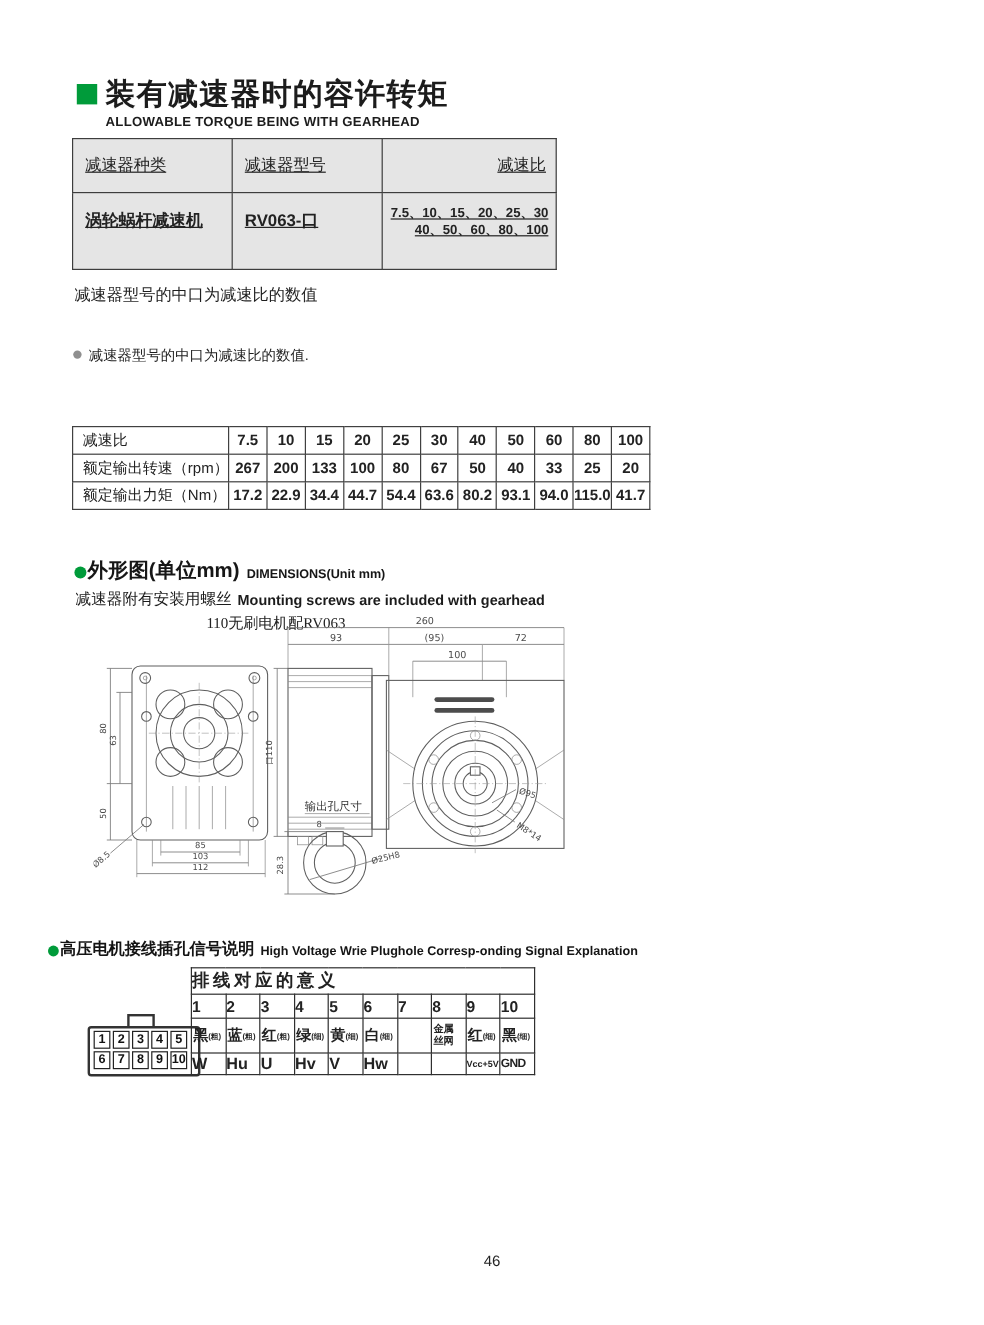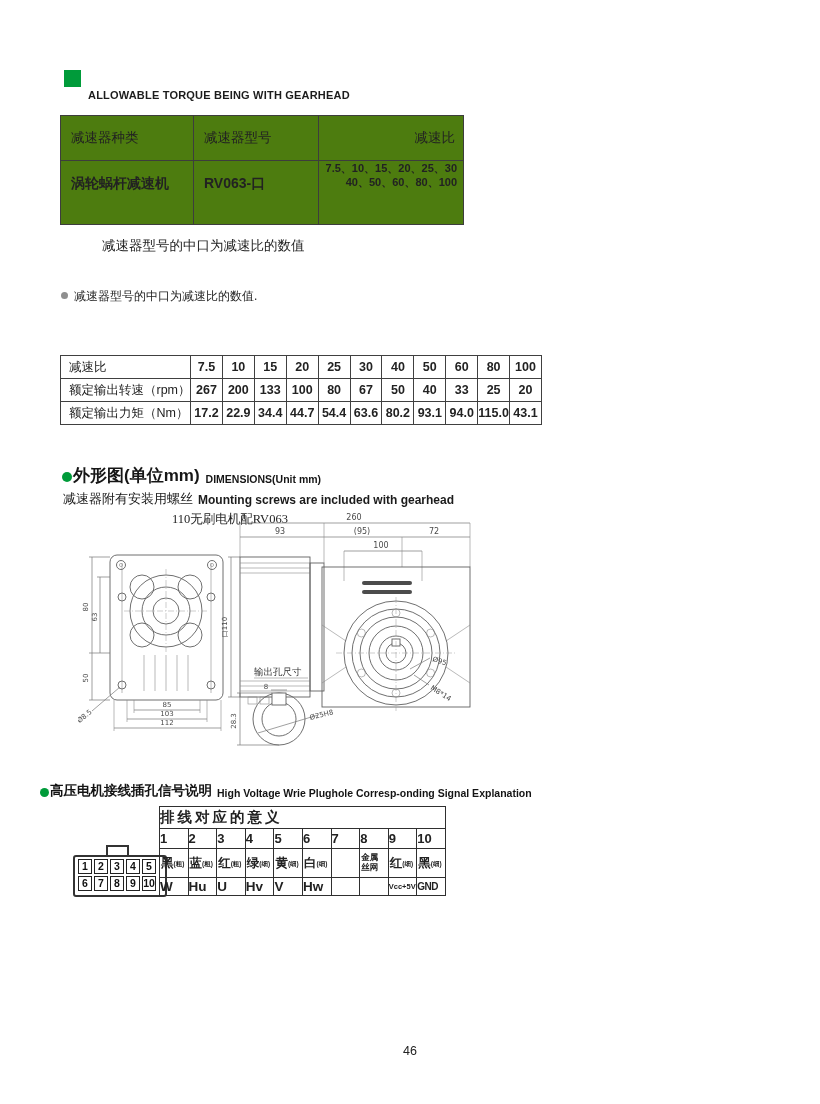--- a/index.html
+++ b/index.html
@@ -9,29 +9,29 @@
   
   .title-block { position:absolute; left:64px; top:64px; }
   .title-row { display:flex; align-items:flex-start; }
   .green-sq { width:17px; height:17px; background:var(--green,#009b3a); margin:6px 7px 0 0; flex:0 0 auto; }
   .title-zh { font-size:25px; font-weight:bold; letter-spacing:1px; color:#1c1c1c; line-height:30px; }
   .title-en { font-size:11px; font-weight:bold; color:#1c1c1c; margin:2px 0 0 24px; letter-spacing:0.2px; }
 
   
   table { border-collapse:collapse; }
   .gearhead-table { position:absolute; left:60px; top:115px; width:403px; table-layout:fixed; }
-  .gearhead-table td, .gearhead-table th { border:1.5px solid #3d3d3d; background:#4d7c0f; }
+  .gearhead-table td, .gearhead-table th { border:1.5px solid #3d3d3d; background:#e5e5e5;text-decoration:underline; }
   .gearhead-table col.c1{width:133px;} .gearhead-table col.c2{width:125px;} .gearhead-table col.c3{width:145px;}
   .gh-head th { height:45px; font-size:13.5px; font-weight:500; text-align:left; padding-left:10px; }
   .gh-head th.ratio-h { text-align:right; padding-right:8px; }
   .gh-data td { height:64px; vertical-align:top; padding-top:14px; }
   .gh-data td.t-cell, .gh-data td.m-cell { font-size:14px; font-weight:bold; padding-left:10px; }
-  .gh-data td.ratio-cell { font-size:11px; font-weight:bold; text-align:right; padding:0 6px 0 0; line-height:14px; }
-
-  .table-note { position:absolute; left:62px; top:237px; font-size:13.5px; font-weight:500; color:#1e1e1e;margin-left:40px; }
+  .gh-data td.ratio-cell { font-size:11px; font-weight:bold; text-align:right; padding:10px 6px 0 0; line-height:14px; }
+
+  .table-note { position:absolute; left:62px; top:237px; font-size:13.5px; font-weight:500; color:#1e1e1e; }
 
   
   .notes { position:absolute; left:61px; top:289px; list-style:none; }
   .notes li { font-size:12px; color:#1e1e1e; margin-bottom:4px; line-height:15.5px; white-space:nowrap; }
   .note-dot { display:inline-block; width:7px; height:7px; border-radius:50%; background:#8f8f8f; margin-right:6px; vertical-align:1px; }
 
   
   .ratio-table { position:absolute; left:60px; top:355px; width:482px; table-layout:fixed; }
   .ratio-table th, .ratio-table td { border:1.3px solid #404040; height:23px; }
   .ratio-table .rt-label { width:130px; text-align:left; padding-left:8px; font-size:12.5px; font-weight:500; white-space:nowrap; }
@@ -85,20 +85,21 @@
   .page-number { position:absolute; left:0; right:0; top:1044px; text-align:center; font-size:12.5px; color:#222; }
 </style>
 </head>
 <body>
 
 <div class="page">
 
   <header class="title-block">
     <div class="title-row">
       <span class="green-sq"></span>
+      <h1 class="title-zh">装有减速器时的容许转矩</h1>
     </div>
     <div class="title-en">ALLOWABLE TORQUE BEING WITH GEARHEAD</div>
   </header>
 
   <table class="gearhead-table">
     <colgroup>
         <col class="c1">
         <col class="c2">
         <col class="c3">
       </colgroup>
@@ -160,21 +161,21 @@
           <td class="rt-val">17.2</td>
           <td class="rt-val">22.9</td>
           <td class="rt-val">34.4</td>
           <td class="rt-val">44.7</td>
           <td class="rt-val">54.4</td>
           <td class="rt-val">63.6</td>
           <td class="rt-val">80.2</td>
           <td class="rt-val">93.1</td>
           <td class="rt-val">94.0</td>
           <td class="rt-val">115.0</td>
-          <td class="rt-val">43.1</td>
+          <td class="rt-val">41.7</td>
         </tr>
       </tbody>
   </table>
 
   <div class="dim-heading">
     <span class="green-dot"></span>
     <span class="dim-zh">外形图(单位mm)</span>
     <span class="dim-en">DIMENSIONS(Unit mm)</span>
   </div>
   <div class="dim-sub">

